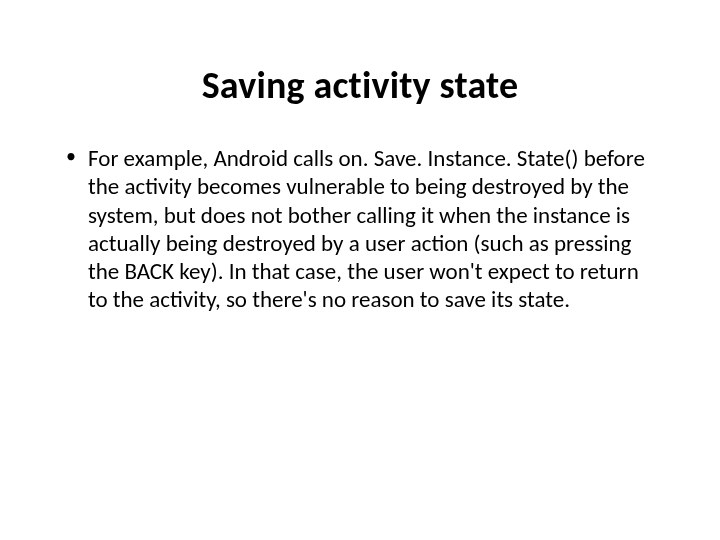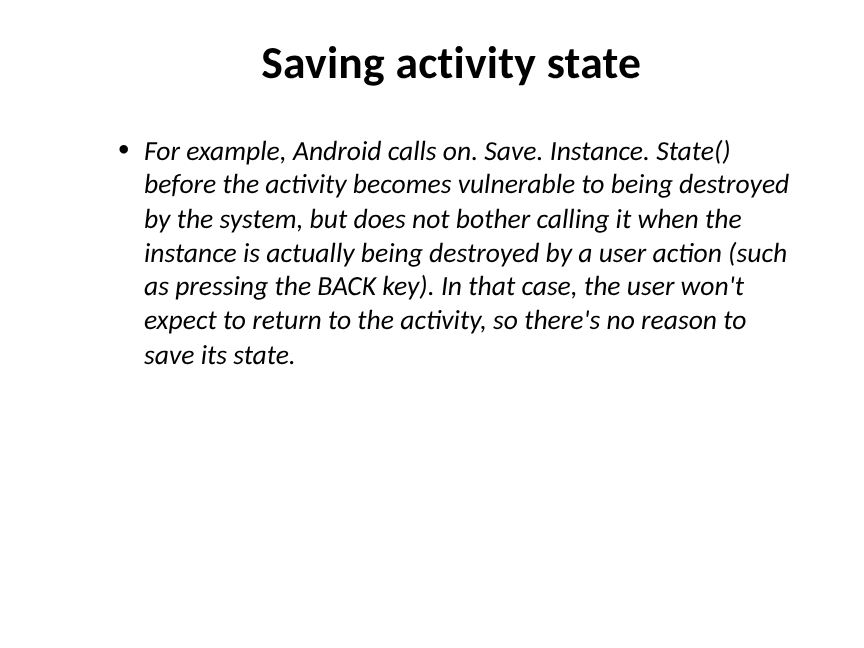--- a/index.html
+++ b/index.html
@@ -1,19 +1,19 @@
 <!DOCTYPE html>
 <html><head>
 <meta charset="utf-8">
 <style>
   * { margin: 0; padding: 0; box-sizing: border-box; }
   html, body { width: 720px; height: 540px; background: #fff; font-family: Calibri, Arial, sans-serif; color: #000; }
-  .slide { width: 720px; height: 412px; padding: 30px 60px 40px 92px; position: relative; }
+  .slide { width: 720px; height: 412px; padding: 30px 60px 40px 60px; position: relative; margin-top: 32px; }
   .title { font-size: 38px; font-weight: 700; text-align: center; margin-top: 0; margin-bottom: 36px; letter-spacing: 0.2px; }
-  .bullets { list-style: none; padding-left: 0; font-style: italic; }
+  .bullets { list-style: none; padding-left: 0; }
   .bullets li { position: relative; padding-left: 28px; font-size: 23px; line-height: 1.23; margin-bottom: 8px; }
   .bullets li::before { content: "•"; position: absolute; left: 6px; top: 0; font-size: 20px; }
 </style>
 </head>
 <body>
 
 <div class="slide">
   <h1 class="title">Saving activity state</h1>
   <ul class="bullets">
     <li>For example, Android calls on. Save. Instance. State() before the activity becomes vulnerable to being destroyed by the system, but does not bother calling it when the instance is actually being destroyed by a user action (such as pressing the BACK key). In that case, the user won't expect to return to the activity, so there's no reason to save its state.</li>

